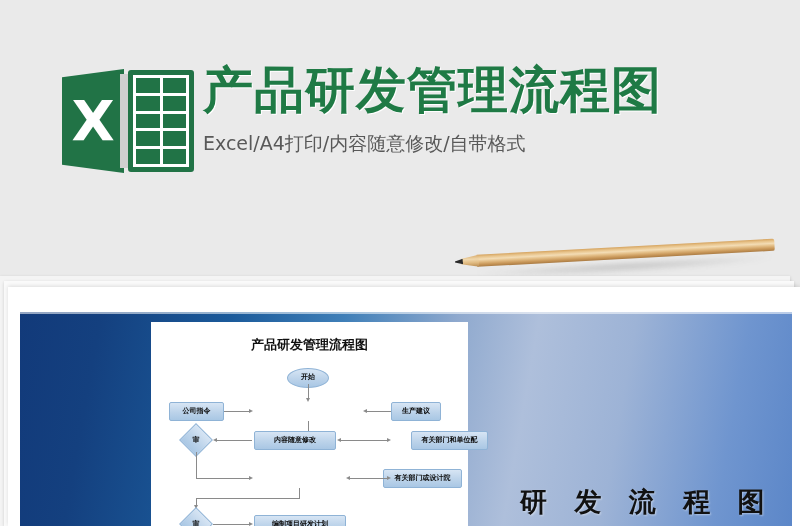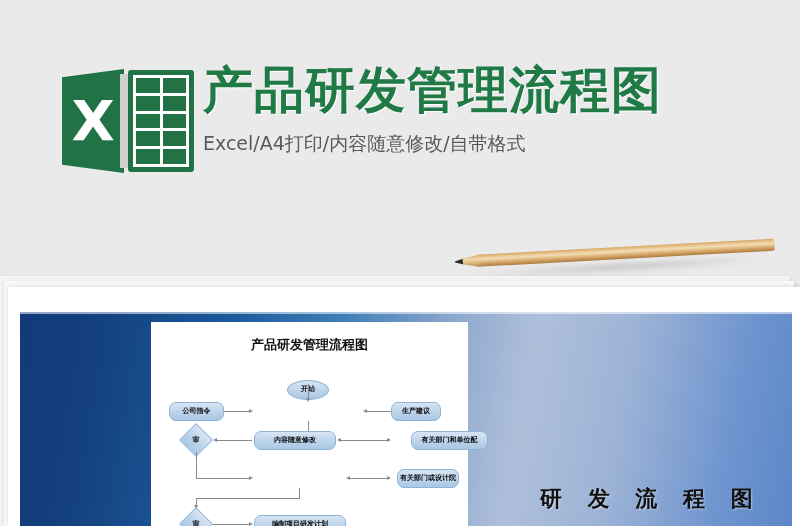--- a/index.html
+++ b/index.html
@@ -178,21 +178,21 @@
     font-family: "DejaVu Serif", "Liberation Serif", serif;
     font-weight: bold;
     font-size: 13px;
     color: #101010;
   }
 
   .node {
     position: absolute;
     background: linear-gradient(to bottom, #d7e5f4 0%, #bcd3ea 55%, #a9c7e4 100%);
     border: 1px solid #8fb3d6;
-    border-radius: 7px;
+    border-radius: 2px;
     color: #0c0c0c;
     font-size: 7px;
     font-weight: bold;
     display: flex; align-items: center; justify-content: center;
     text-align: center;
     line-height: 1.1;
     white-space: nowrap;
   }
   .node.oval { border-radius: 50%; }
 
@@ -216,27 +216,26 @@
   .ln.v { width: 1px; }
   .arw { position: absolute; width: 0; height: 0; }
   .arw.r { border-left: 4px solid #8a8a8a; border-top: 2.5px solid transparent; border-bottom: 2.5px solid transparent; }
   .arw.l { border-right: 4px solid #8a8a8a; border-top: 2.5px solid transparent; border-bottom: 2.5px solid transparent; }
   .arw.d { border-top: 4px solid #8a8a8a; border-left: 2.5px solid transparent; border-right: 2.5px solid transparent; }
 
   .slide-caption {
     position: absolute;
     left: 500px; top: 172px;
     font-family: "DejaVu Serif", "Liberation Serif", serif;
-    font-size: 22px;
+    font-size: 27px;
     font-weight: bold;
     color: #111111;
     letter-spacing: 9px;
     text-shadow: 1px 1px 2px rgba(255,255,255,0.45);
     white-space: nowrap;
-    margin-left: 20px;
   }
 </style>
 </head>
 <body>
 
 <div class="banner">
 
   <div class="excel-logo">
     <div class="xl-left"></div>
     <div class="xl-x">X</div>
@@ -270,21 +269,21 @@
   <div class="card-back2"></div>
   <div class="card-back1"></div>
   <div class="card-front">
 
     <div class="slide">
       <div class="slide-topline"></div>
 
       <div class="doc">
         <div class="doc-title">产品研发管理流程图</div>
 
-        <div class="node oval" style="left:136px; top:58px; width:42px; height:20px;">开始</div>
+        <div class="node oval" style="left:136px; top:46px; width:42px; height:20px;">开始</div>
         <div class="ln v" style="left:157px; top:62px; height:16px;"></div>
         <div class="arw d" style="left:154.5px; top:76px;"></div>
 
         <div class="node" style="left:18px; top:80px; width:55px; height:19px;">公司指令</div>
         <div class="node" style="left:240px; top:80px; width:50px; height:19px;">生产建议</div>
         <div class="ln h" style="left:73px; top:89px; width:26px;"></div>
         <div class="arw r" style="left:98px; top:86.5px;"></div>
         <div class="ln h" style="left:216px; top:89px; width:24px;"></div>
         <div class="arw l" style="left:212px; top:86.5px;"></div>
         <div class="ln v" style="left:157px; top:99px; height:14px;"></div>
@@ -297,21 +296,21 @@
         <div class="ln h" style="left:66px; top:118px; width:35px;"></div>
         <div class="arw l" style="left:62px; top:115.5px;"></div>
         <div class="ln h" style="left:190px; top:118px; width:47px;"></div>
         <div class="arw l" style="left:186px; top:115.5px;"></div>
         <div class="arw r" style="left:236px; top:115.5px;"></div>
 
         <div class="ln v" style="left:45px; top:130px; height:26px;"></div>
         <div class="ln h" style="left:45px; top:156px; width:54px;"></div>
         <div class="arw r" style="left:98px; top:153.5px;"></div>
 
-        <div class="node" style="left:246px; top:147px; width:62px; height:19px;">有关部门或设计院</div>
+        <div class="node" style="left:232px; top:147px; width:79px; height:19px;">有关部门或设计院</div>
         <div class="ln h" style="left:199px; top:156px; width:38px;"></div>
         <div class="arw l" style="left:195px; top:153.5px;"></div>
         <div class="arw r" style="left:236px; top:153.5px;"></div>
 
         <div class="ln v" style="left:148px; top:166px; height:10px;"></div>
         <div class="ln h" style="left:45px; top:176px; width:104px;"></div>
         <div class="ln v" style="left:45px; top:176px; height:8px;"></div>
         <div class="arw d" style="left:42.5px; top:183px;"></div>
 
         <div class="diamond" style="left:33px; top:190px; width:24px; height:24px;"></div>

